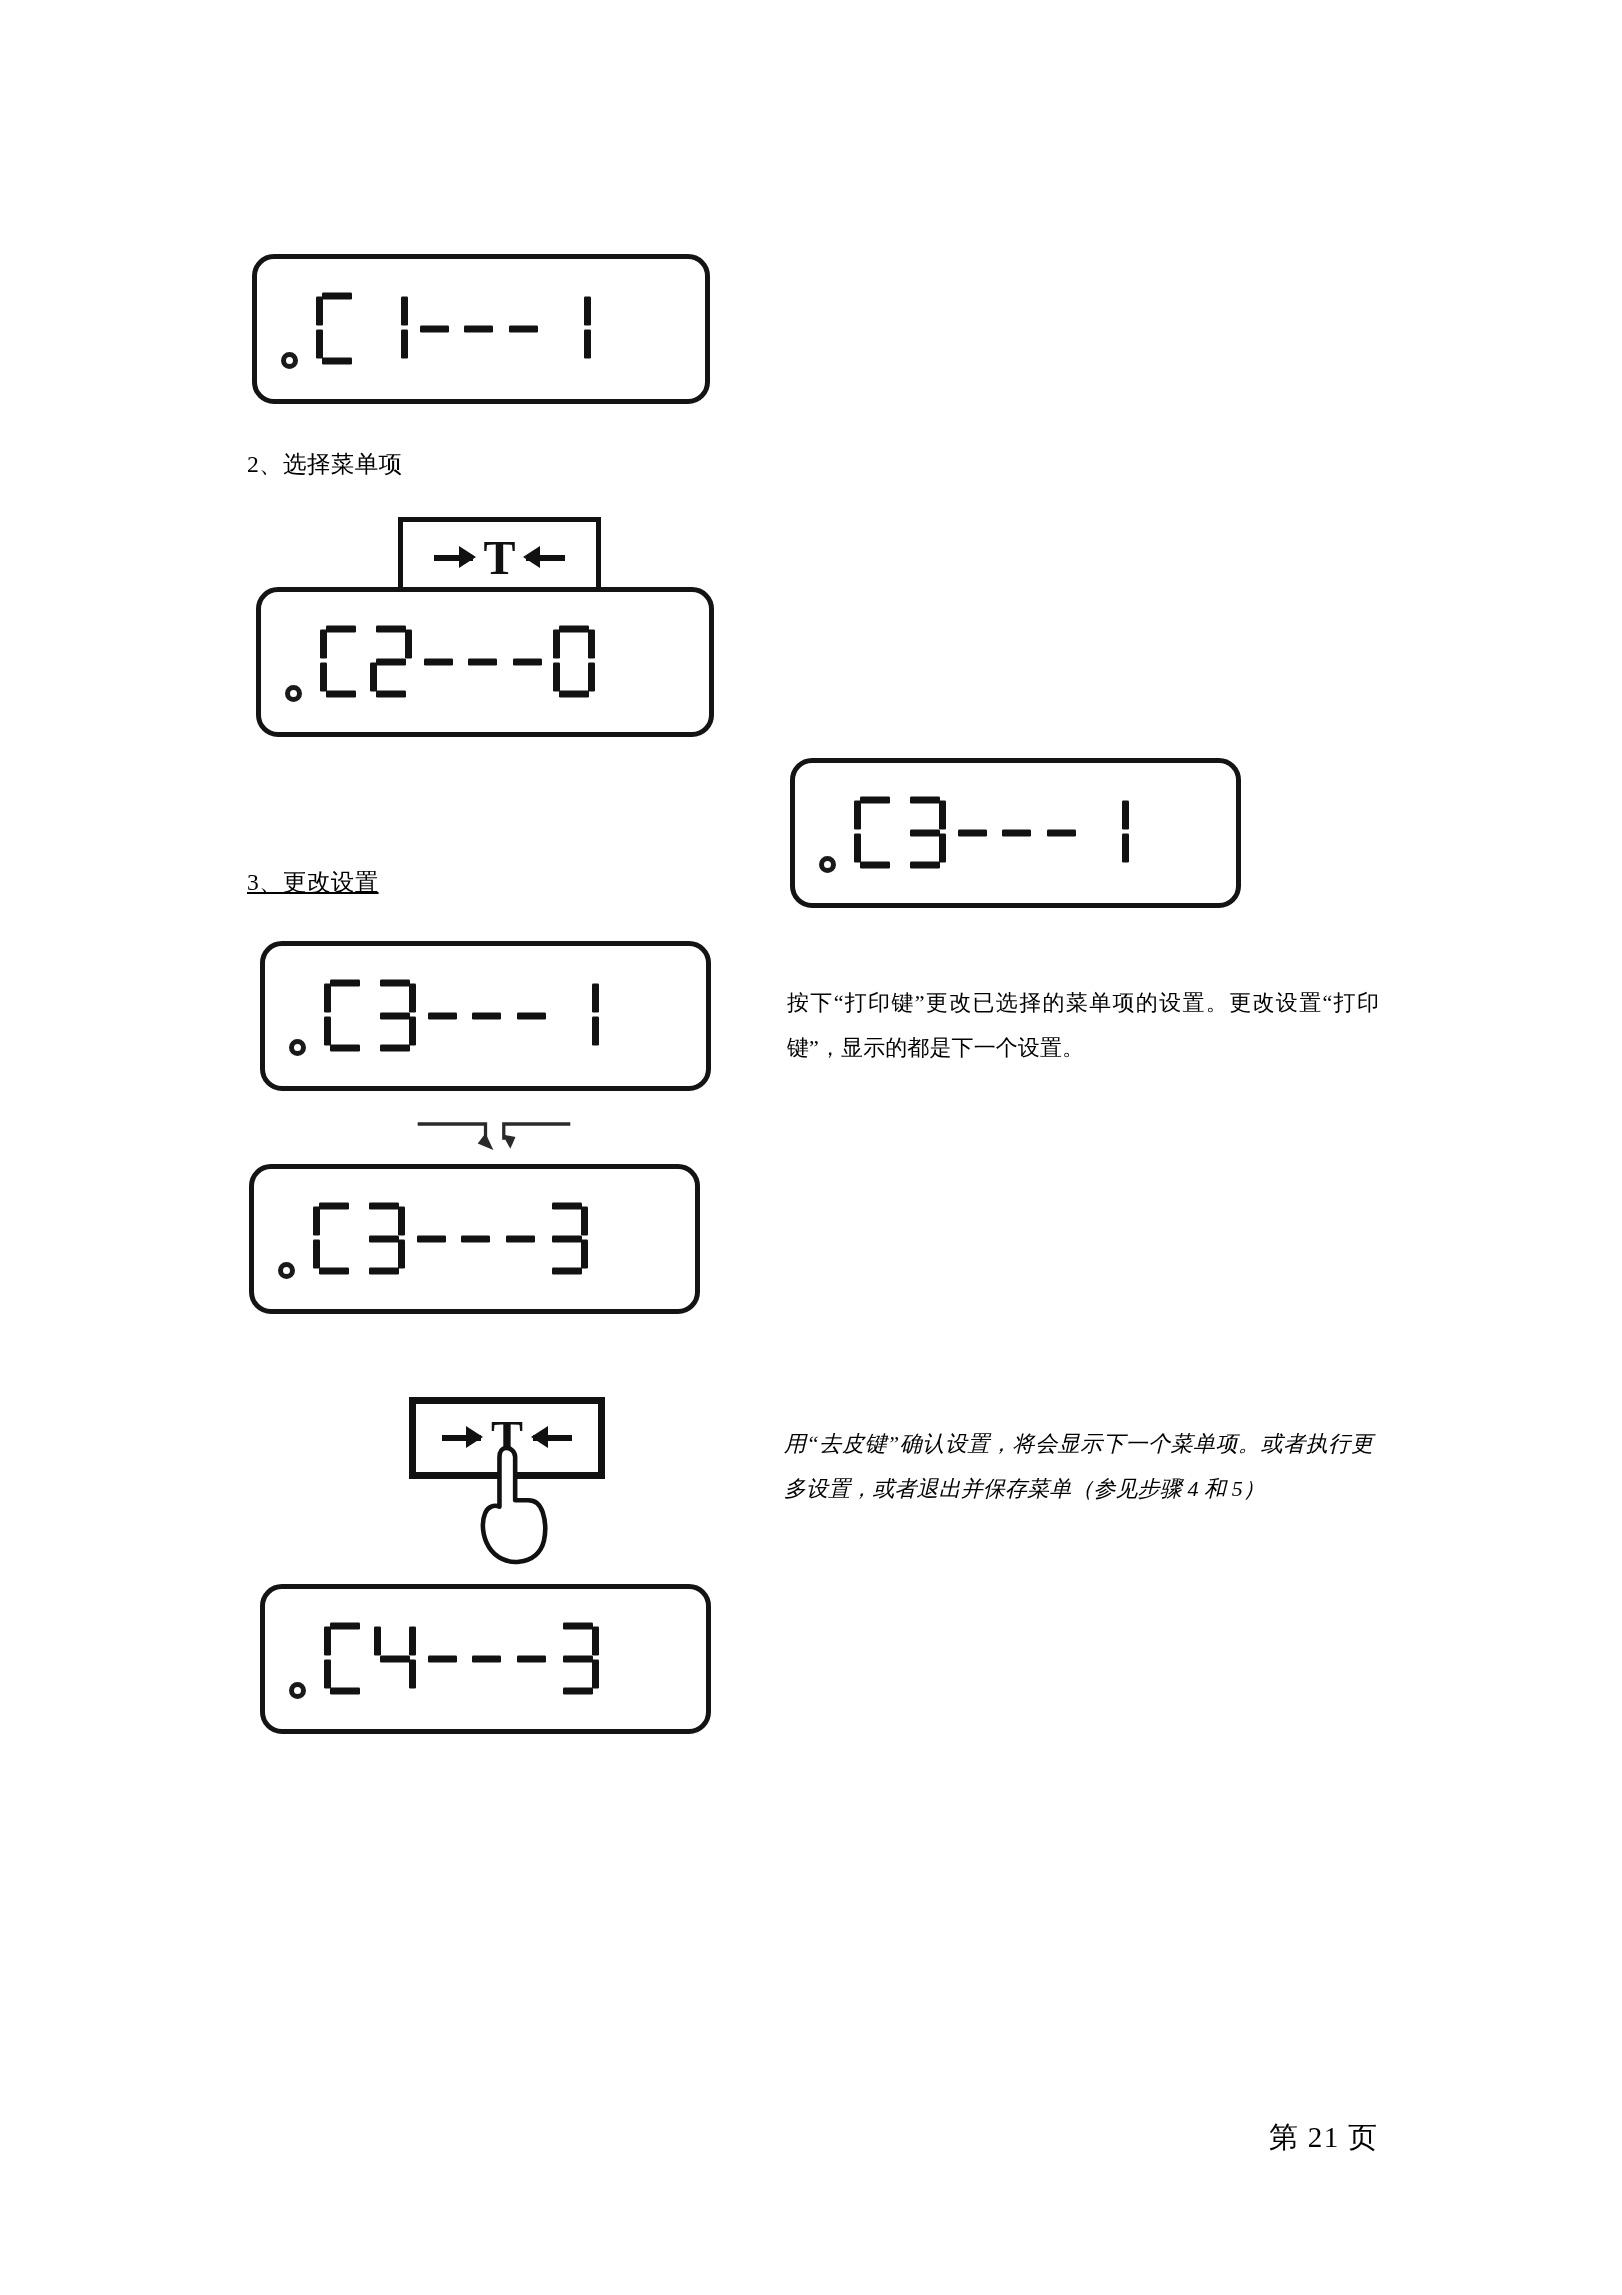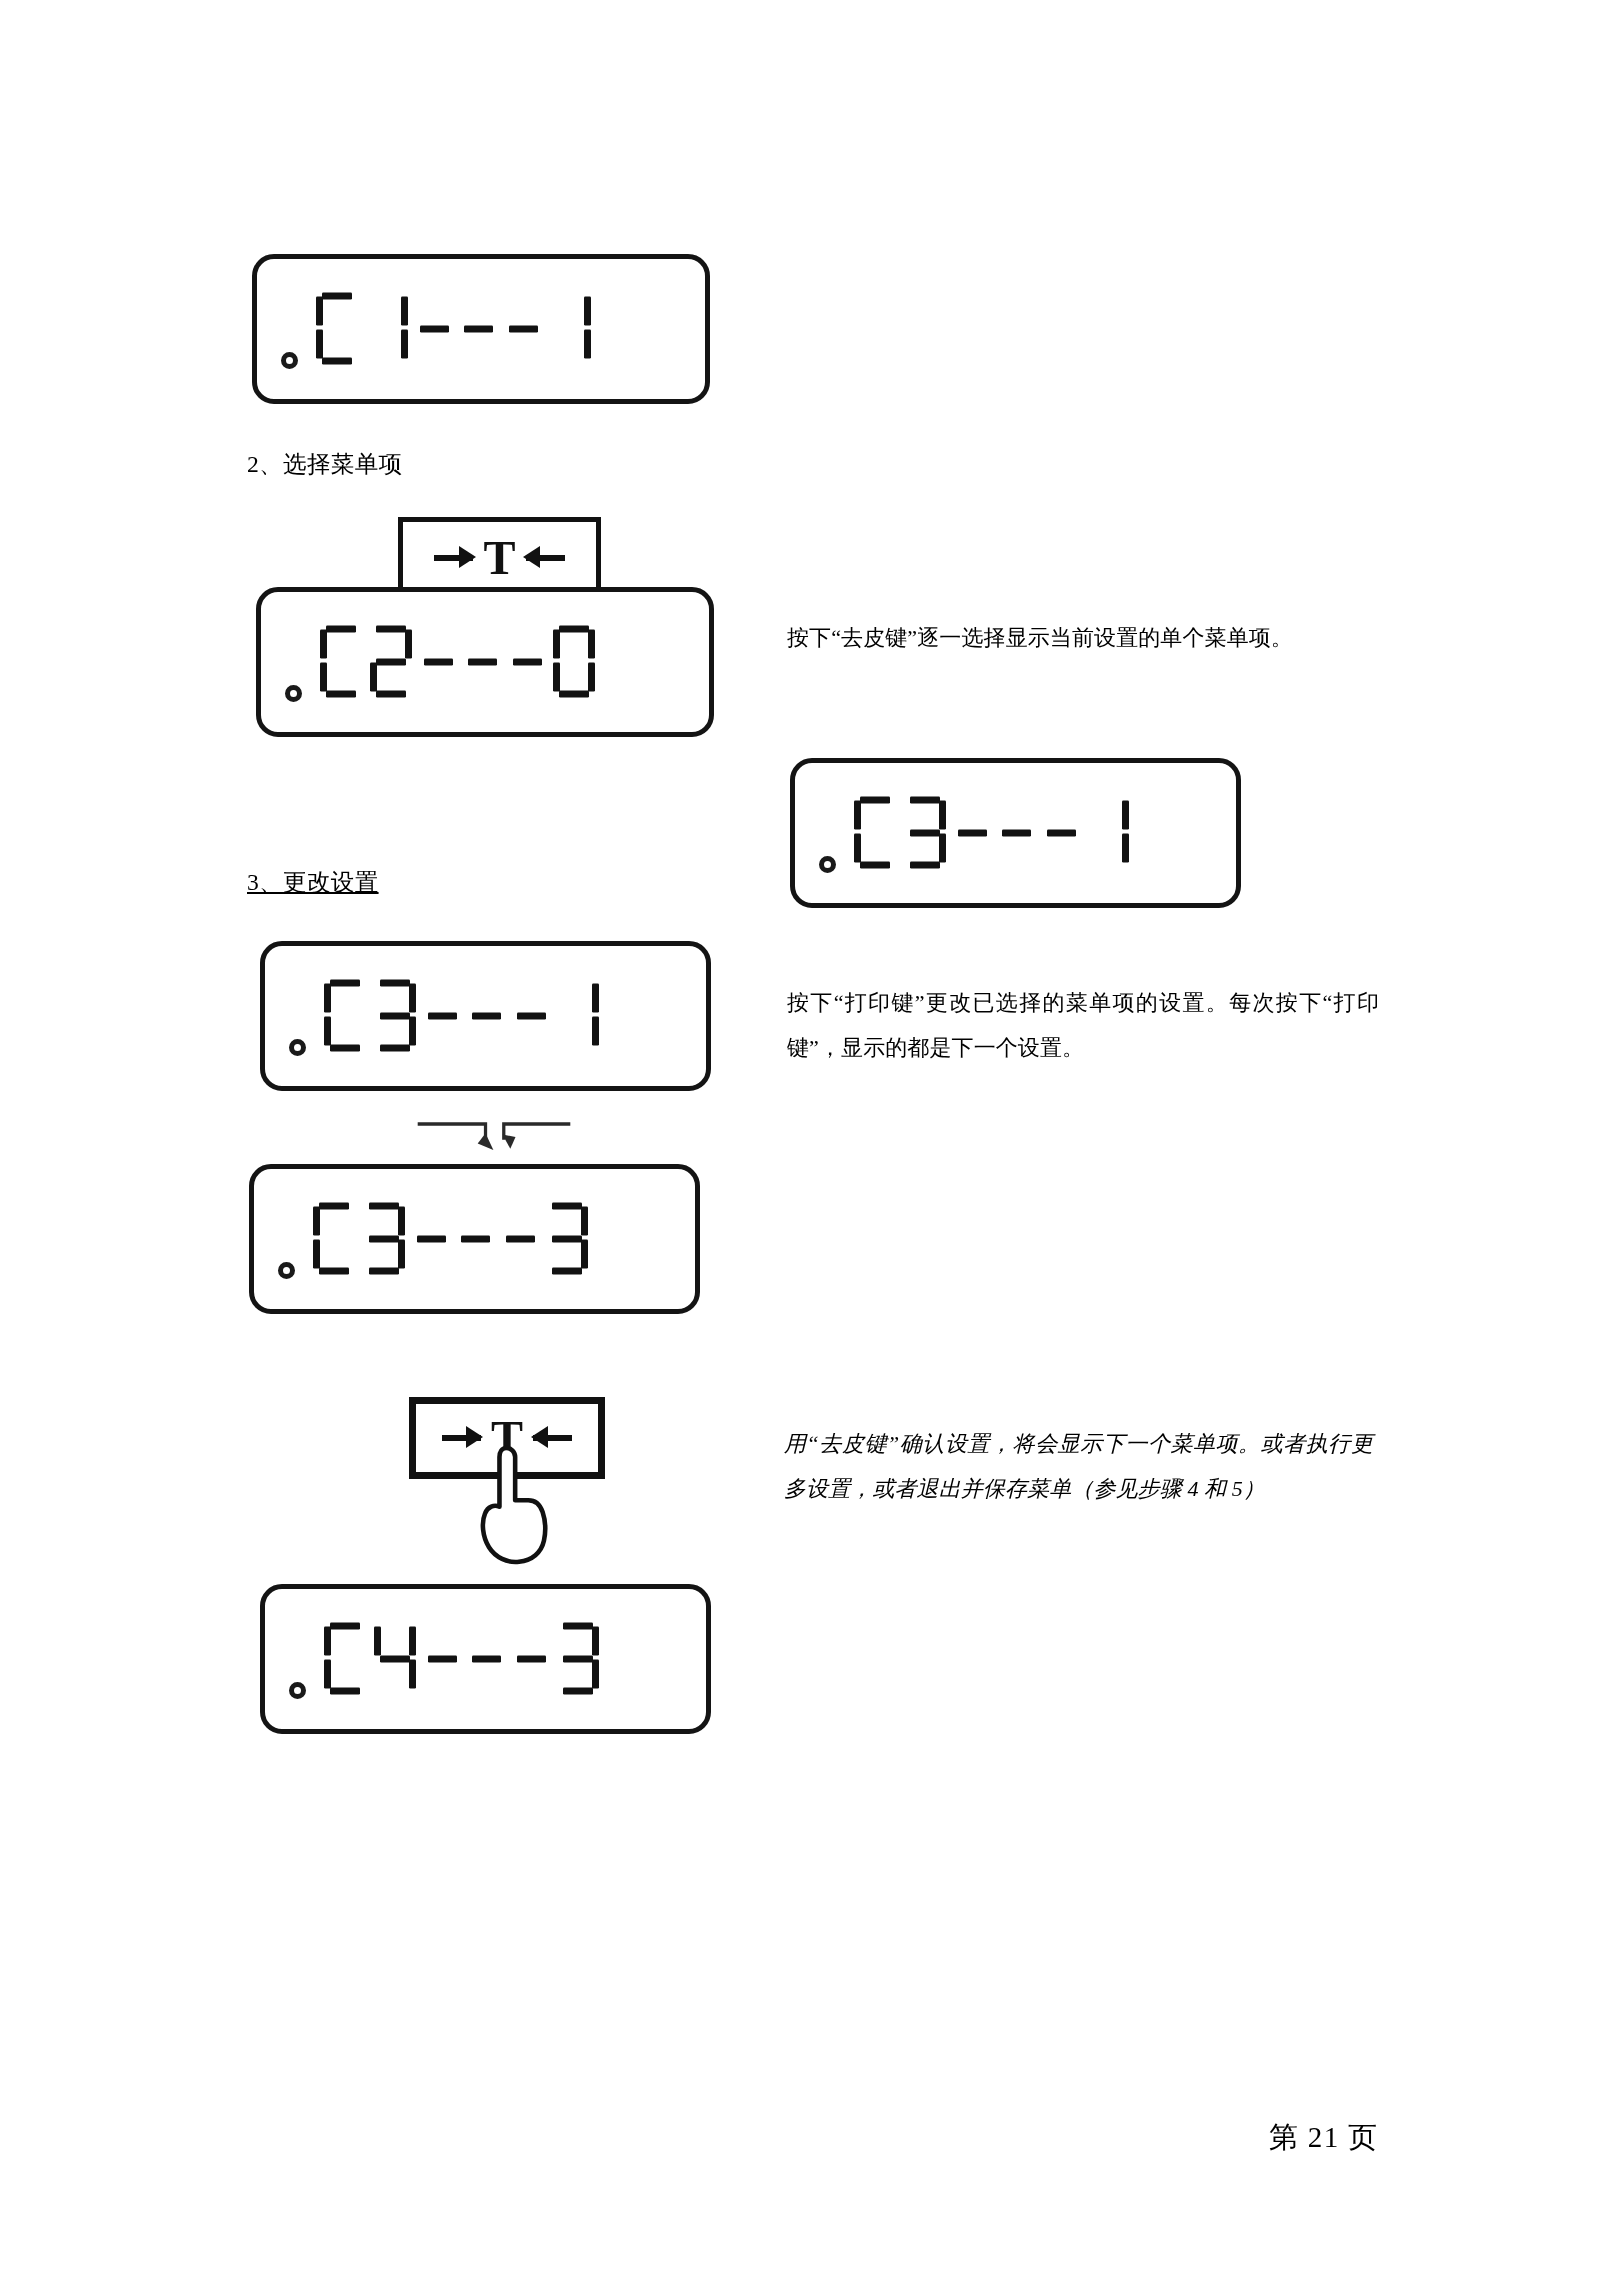--- a/index.html
+++ b/index.html
@@ -258,21 +258,20 @@
           <span class="seg a"></span>
           <span class="seg b"></span>
           <span class="seg c"></span>
           <span class="seg d"></span>
           <span class="seg e"></span>
           <span class="seg f"></span>
         </span>
       </div>
   </div>
 
-  <div class="para" style="left:787px; top:615px; width:589px;">按下“去皮键”逐一选择显示当前设置的单个菜单项。</div>
 
   <div class="lcd" style="left:790px; top:758px; width:451px; height:150px;">
     <div class="stable-dot"></div>
     <div class="seg-row">
         <span class="digit">
           <span class="seg a"></span>
           <span class="seg f"></span>
           <span class="seg e"></span>
           <span class="seg d"></span>
         </span>
@@ -326,21 +325,21 @@
         <span class="digit dash">
           <span class="dashmark"></span>
         </span>
         <span class="digit">
           <span class="seg b"></span>
           <span class="seg c"></span>
         </span>
       </div>
   </div>
 
-  <div class="para" style="left:787px; top:980px; width:592px;">按下“打印键”更改已选择的菜单项的设置。每次按下“打印键”，显示的都是下一个设置。</div>
+  <div class="para" style="left:787px; top:980px; width:592px;">按下“打印键”更改已选择的菜单项的设置。更改设置“打印键”，显示的都是下一个设置。</div>
 
   <svg class="connector" style="left:412px; top:1094px; width:164px; height:60px;" viewBox="0 0 250 92" xmlns="http://www.w3.org/2000/svg">
     <path d="M8 46 L112 46 L112 76" stroke="#2a2a2a" stroke-width="5" fill="none"></path>
     <path d="M242 46 L140 46 L140 70" stroke="#2a2a2a" stroke-width="5" fill="none"></path>
     <path d="M124 86 L112 60 L100 76 Z" fill="#2a2a2a"></path>
     <path d="M150 84 L138 62 L158 66 Z" fill="#2a2a2a"></path>
   </svg>
 
   <div class="lcd" style="left:249px; top:1164px; width:451px; height:150px;">
     <div class="stable-dot"></div>

